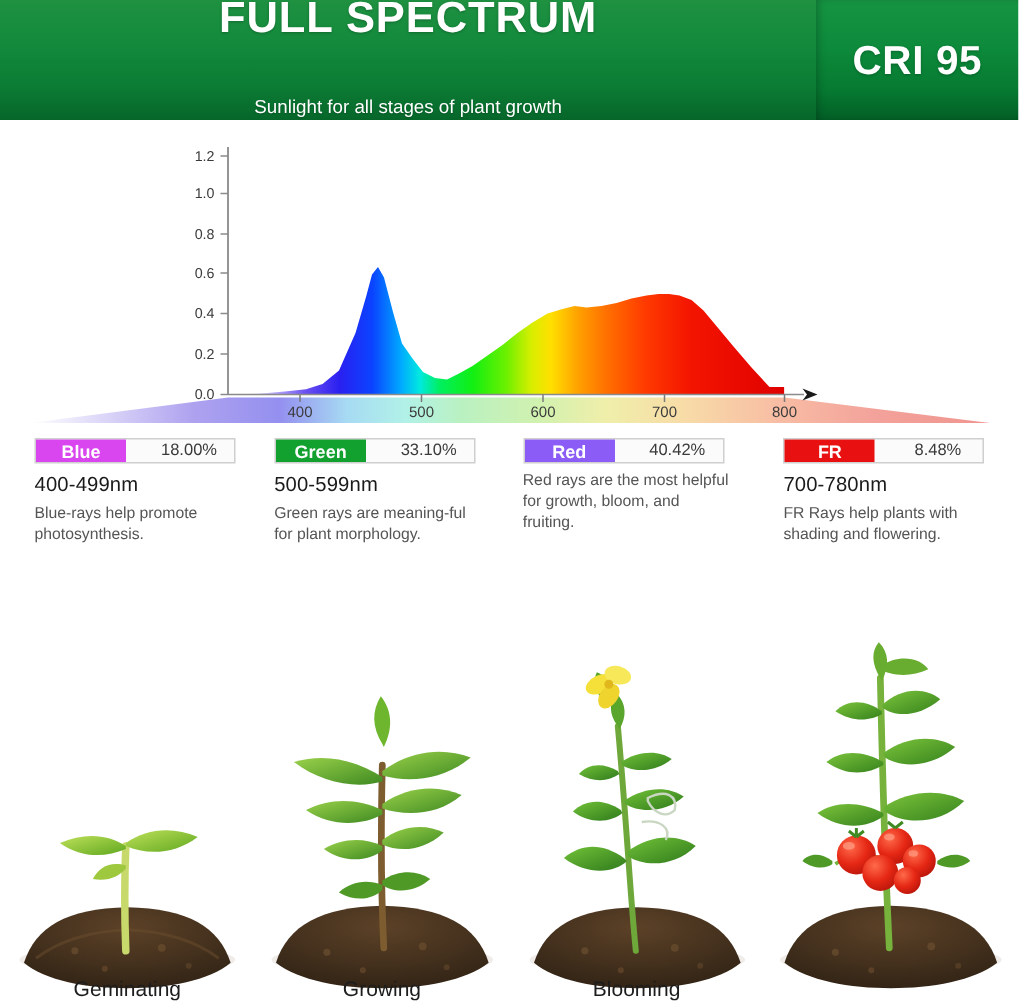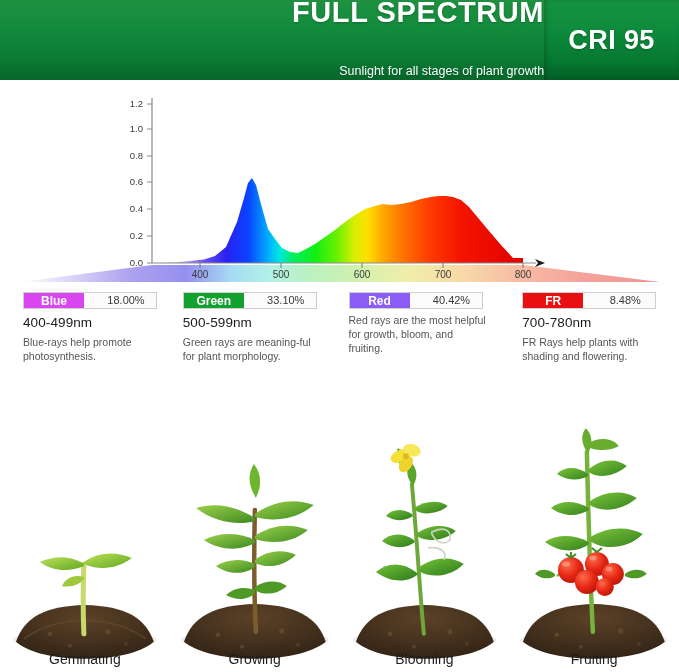--- a/index.html
+++ b/index.html
@@ -11,21 +11,21 @@
     position:relative;
   }
   
   .header{
     position:absolute;left:0;top:0;width:679px;height:80px;
     display:flex;
   }
   .header-left{
     width:581px;height:80px;
     background:linear-gradient(180deg,#1f9141 0%,#128a3c 38%,#0c7c34 72%,#06662a 100%);
-    display:flex;flex-direction:column;align-items:flex-end;justify-content:center;
+    display:flex;flex-direction:column;align-items:center;justify-content:center;
     box-sizing:border-box;padding-bottom:4px;gap:32px;
   }
   .header-right{
     width:144px;height:80px;
     background:linear-gradient(180deg,#169442 0%,#0d8a3b 40%,#067a31 75%,#035f26 100%);
     display:flex;align-items:center;justify-content:center;
     box-shadow:inset 3px 0 6px -2px rgba(0,0,0,.28);
   }
   .title{
     color:#ffffff;font-size:29px;font-weight:bold;letter-spacing:.6px;
@@ -383,16 +383,15 @@
         <circle cx="104" cy="152" r="11" fill="url(#tom)"></circle>
         <circle cx="78" cy="160" r="12" fill="url(#tom)"></circle>
         <circle cx="96" cy="165" r="9" fill="url(#tom)"></circle>
         <ellipse cx="57" cy="142" rx="4" ry="2.6" fill="#ff9b82" opacity="0.75"></ellipse>
         <ellipse cx="84" cy="136" rx="3.6" ry="2.4" fill="#ff9b82" opacity="0.75"></ellipse>
         <ellipse cx="100" cy="147" rx="3.2" ry="2.2" fill="#ff9b82" opacity="0.7"></ellipse>
         <path d="M62,136 l-5,-4 M62,136 l5,-4 M62,136 l0,-6" stroke="#3f8a22" stroke-width="2" fill="none"></path>
         <path d="M88,130 l-5,-4 M88,130 l5,-4" stroke="#3f8a22" stroke-width="2" fill="none"></path>
       </g>
     </svg>
-    <div class="stage-label">Fruiting</div>
   </div>
 
 </div>
 
 </body></html>

